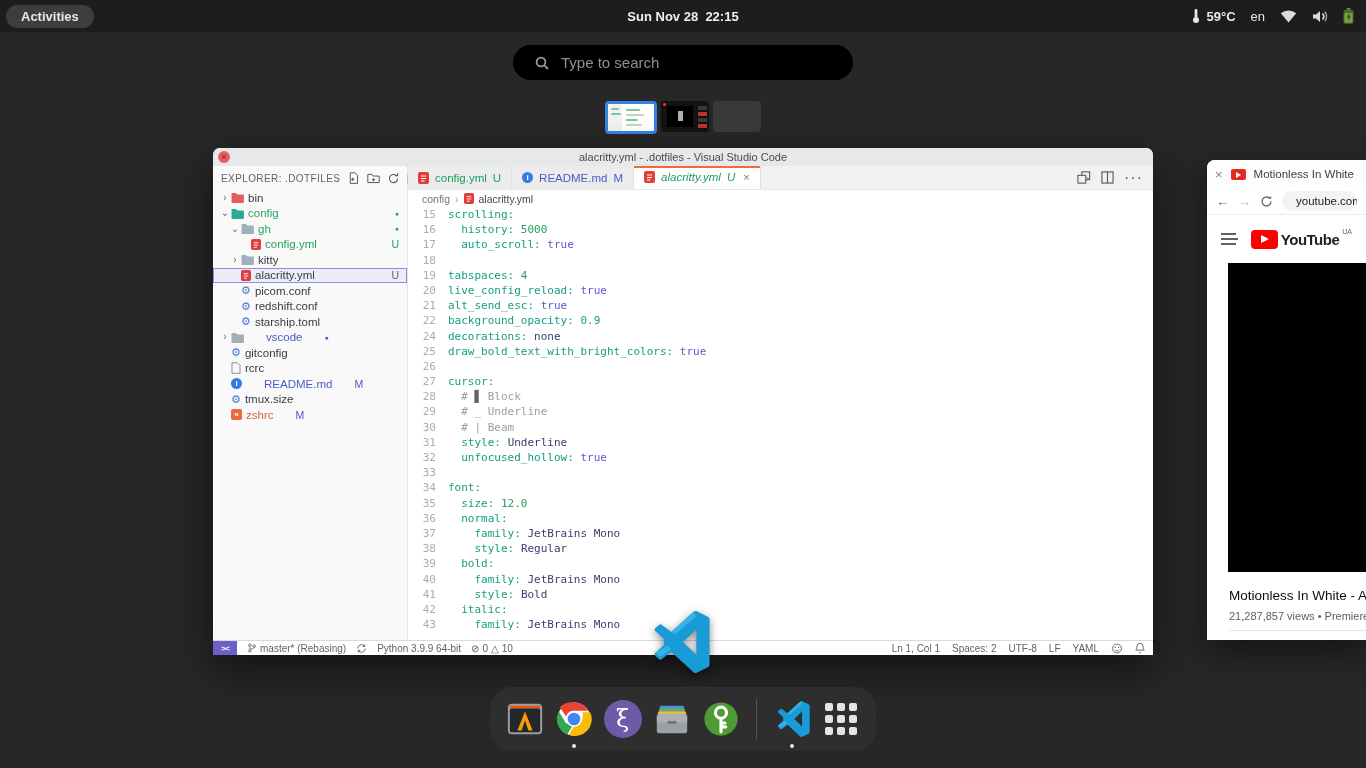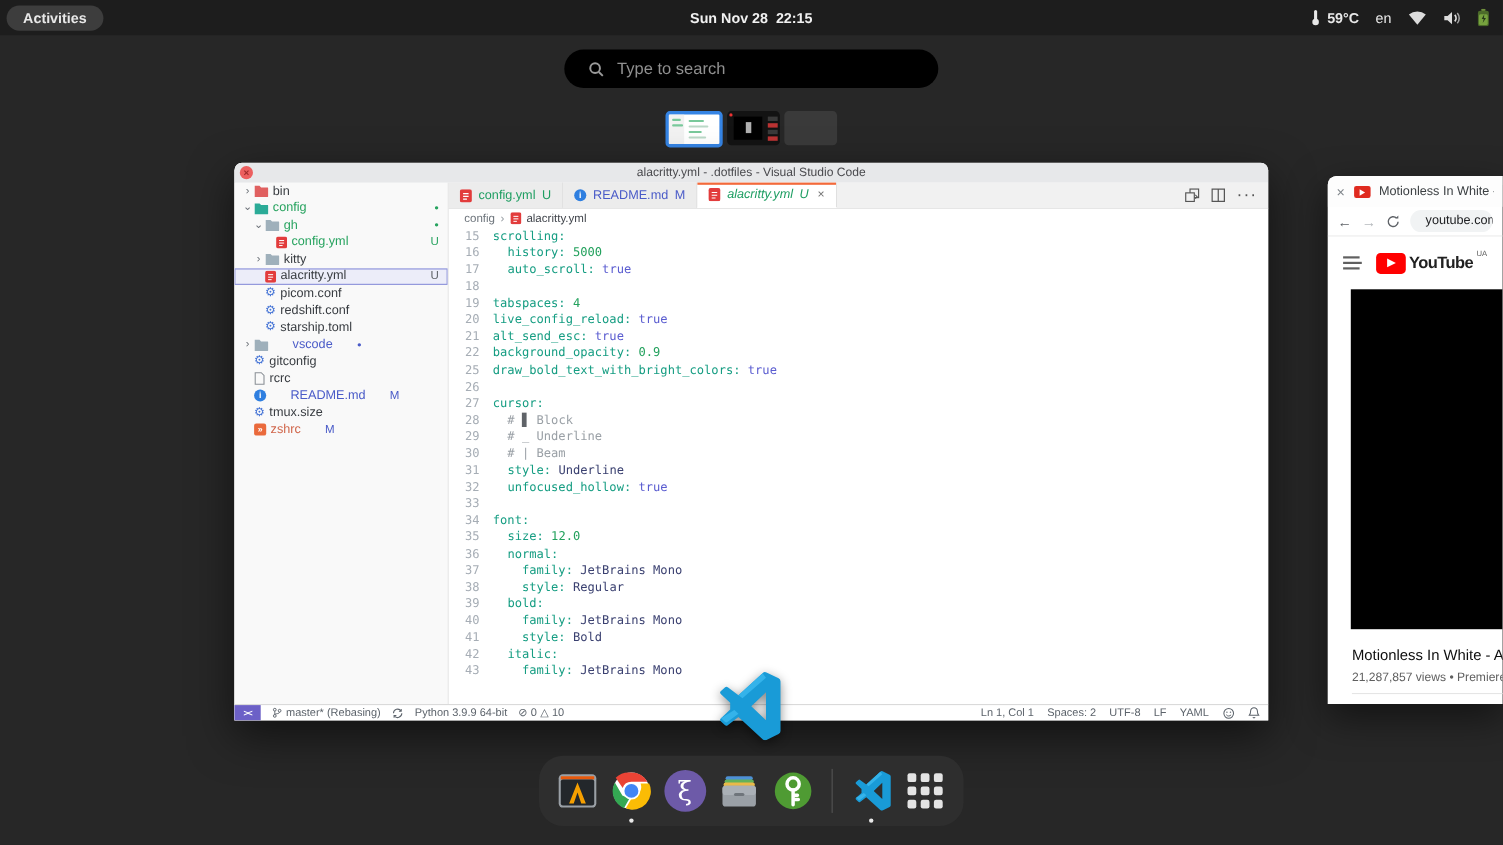--- a/index.html
+++ b/index.html
@@ -217,20 +217,40 @@
   </div>
 
   <div class="vscode">
     <div class="vs-title">
       <div class="vs-close">×</div>
       <span>alacritty.yml - .dotfiles - Visual Studio Code</span>
     </div>
     <div class="vs-main">
 
       <div class="vs-side">
+        <div class="exp-head">
+          <span class="exp-title">EXPLORER: .DOTFILES</span>
+          <svg class="exp-ic" viewBox="0 0 16 16">
+            <path d="M4 1h6l3 3v10H4z" fill="none" stroke="#555" stroke-width="1.2"></path>
+            <path d="M7 7v4M5 9h4" stroke="#555" stroke-width="1.2"></path>
+          </svg>
+          <svg class="exp-ic" viewBox="0 0 16 16">
+            <path d="M1 3h5l1.5 2H15v8H1z" fill="none" stroke="#555" stroke-width="1.2"></path>
+            <path d="M8 7.5v4M6 9.5h4" stroke="#555" stroke-width="1.2"></path>
+          </svg>
+          <svg class="exp-ic" viewBox="0 0 16 16">
+            <path d="M13 8a5 5 0 1 1-1.5-3.5M13 1.5v3.2h-3.2" fill="none" stroke="#555" stroke-width="1.3"></path>
+          </svg>
+          <svg class="exp-ic" viewBox="0 0 16 16">
+            <rect x="4" y="1.5" width="10" height="10" fill="none" stroke="#555" stroke-width="1.2"></rect>
+            <rect x="1.5" y="4" width="10" height="10" fill="#f9f9f9" stroke="#555" stroke-width="1.2"></rect>
+            <path d="M4 9h5" stroke="#555" stroke-width="1.2"></path>
+          </svg>
+          <span style="color:#555;letter-spacing:1px;">···</span>
+        </div>
         <div class="tree" id="tree">
             <div class="tree-row" style="padding-left: 6px;">
               <span class="chev">›</span>
               <span style="display: inline-flex;">
                 <svg width="13" height="11" viewBox="0 0 14 12">
                   <path fill="#e06060" d="M.5 1h4.8l1.5 1.6h6.2c.6 0 1 .4 1 1V11c0 .6-.4 1-1 1H.5z"></path>
                 </svg>
               </span>
               <span class="tree-label ">bin</span>
             </div>
@@ -409,20 +429,21 @@
 
         <div class="codewrap" id="code">
             <div class="code-line"><span class="ln">15</span><span class="tk-k">scrolling:</span></div>
             <div class="code-line"><span class="ln">16</span><span class="tk-p">  </span><span class="tk-k">history:</span><span class="tk-p"> </span><span class="tk-n">5000</span></div>
             <div class="code-line"><span class="ln">17</span><span class="tk-p">  </span><span class="tk-k">auto_scroll:</span><span class="tk-p"> </span><span class="tk-b">true</span></div>
             <div class="code-line"><span class="ln">18</span></div>
             <div class="code-line"><span class="ln">19</span><span class="tk-k">tabspaces:</span><span class="tk-p"> </span><span class="tk-n">4</span></div>
             <div class="code-line"><span class="ln">20</span><span class="tk-k">live_config_reload:</span><span class="tk-p"> </span><span class="tk-b">true</span></div>
             <div class="code-line"><span class="ln">21</span><span class="tk-k">alt_send_esc:</span><span class="tk-p"> </span><span class="tk-b">true</span></div>
             <div class="code-line"><span class="ln">22</span><span class="tk-k">background_opacity:</span><span class="tk-p"> </span><span class="tk-n">0.9</span></div>
+            <div class="code-line"><span class="ln">24</span><span class="tk-k">decorations:</span><span class="tk-p"> </span><span class="tk-v">none</span></div>
             <div class="code-line"><span class="ln">25</span><span class="tk-k">draw_bold_text_with_bright_colors:</span><span class="tk-p"> </span><span class="tk-b">true</span></div>
             <div class="code-line"><span class="ln">26</span></div>
             <div class="code-line"><span class="ln">27</span><span class="tk-k">cursor:</span></div>
             <div class="code-line"><span class="ln">28</span><span class="tk-c">  # </span><span class="tk-cb">▋</span><span class="tk-c"> Block</span></div>
             <div class="code-line"><span class="ln">29</span><span class="tk-c">  # _ Underline</span></div>
             <div class="code-line"><span class="ln">30</span><span class="tk-c">  # | Beam</span></div>
             <div class="code-line"><span class="ln">31</span><span class="tk-p">  </span><span class="tk-k">style:</span><span class="tk-p"> </span><span class="tk-v">Underline</span></div>
             <div class="code-line"><span class="ln">32</span><span class="tk-p">  </span><span class="tk-k">unfocused_hollow:</span><span class="tk-p"> </span><span class="tk-b">true</span></div>
             <div class="code-line"><span class="ln">33</span></div>
             <div class="code-line"><span class="ln">34</span><span class="tk-k">font:</span></div>

